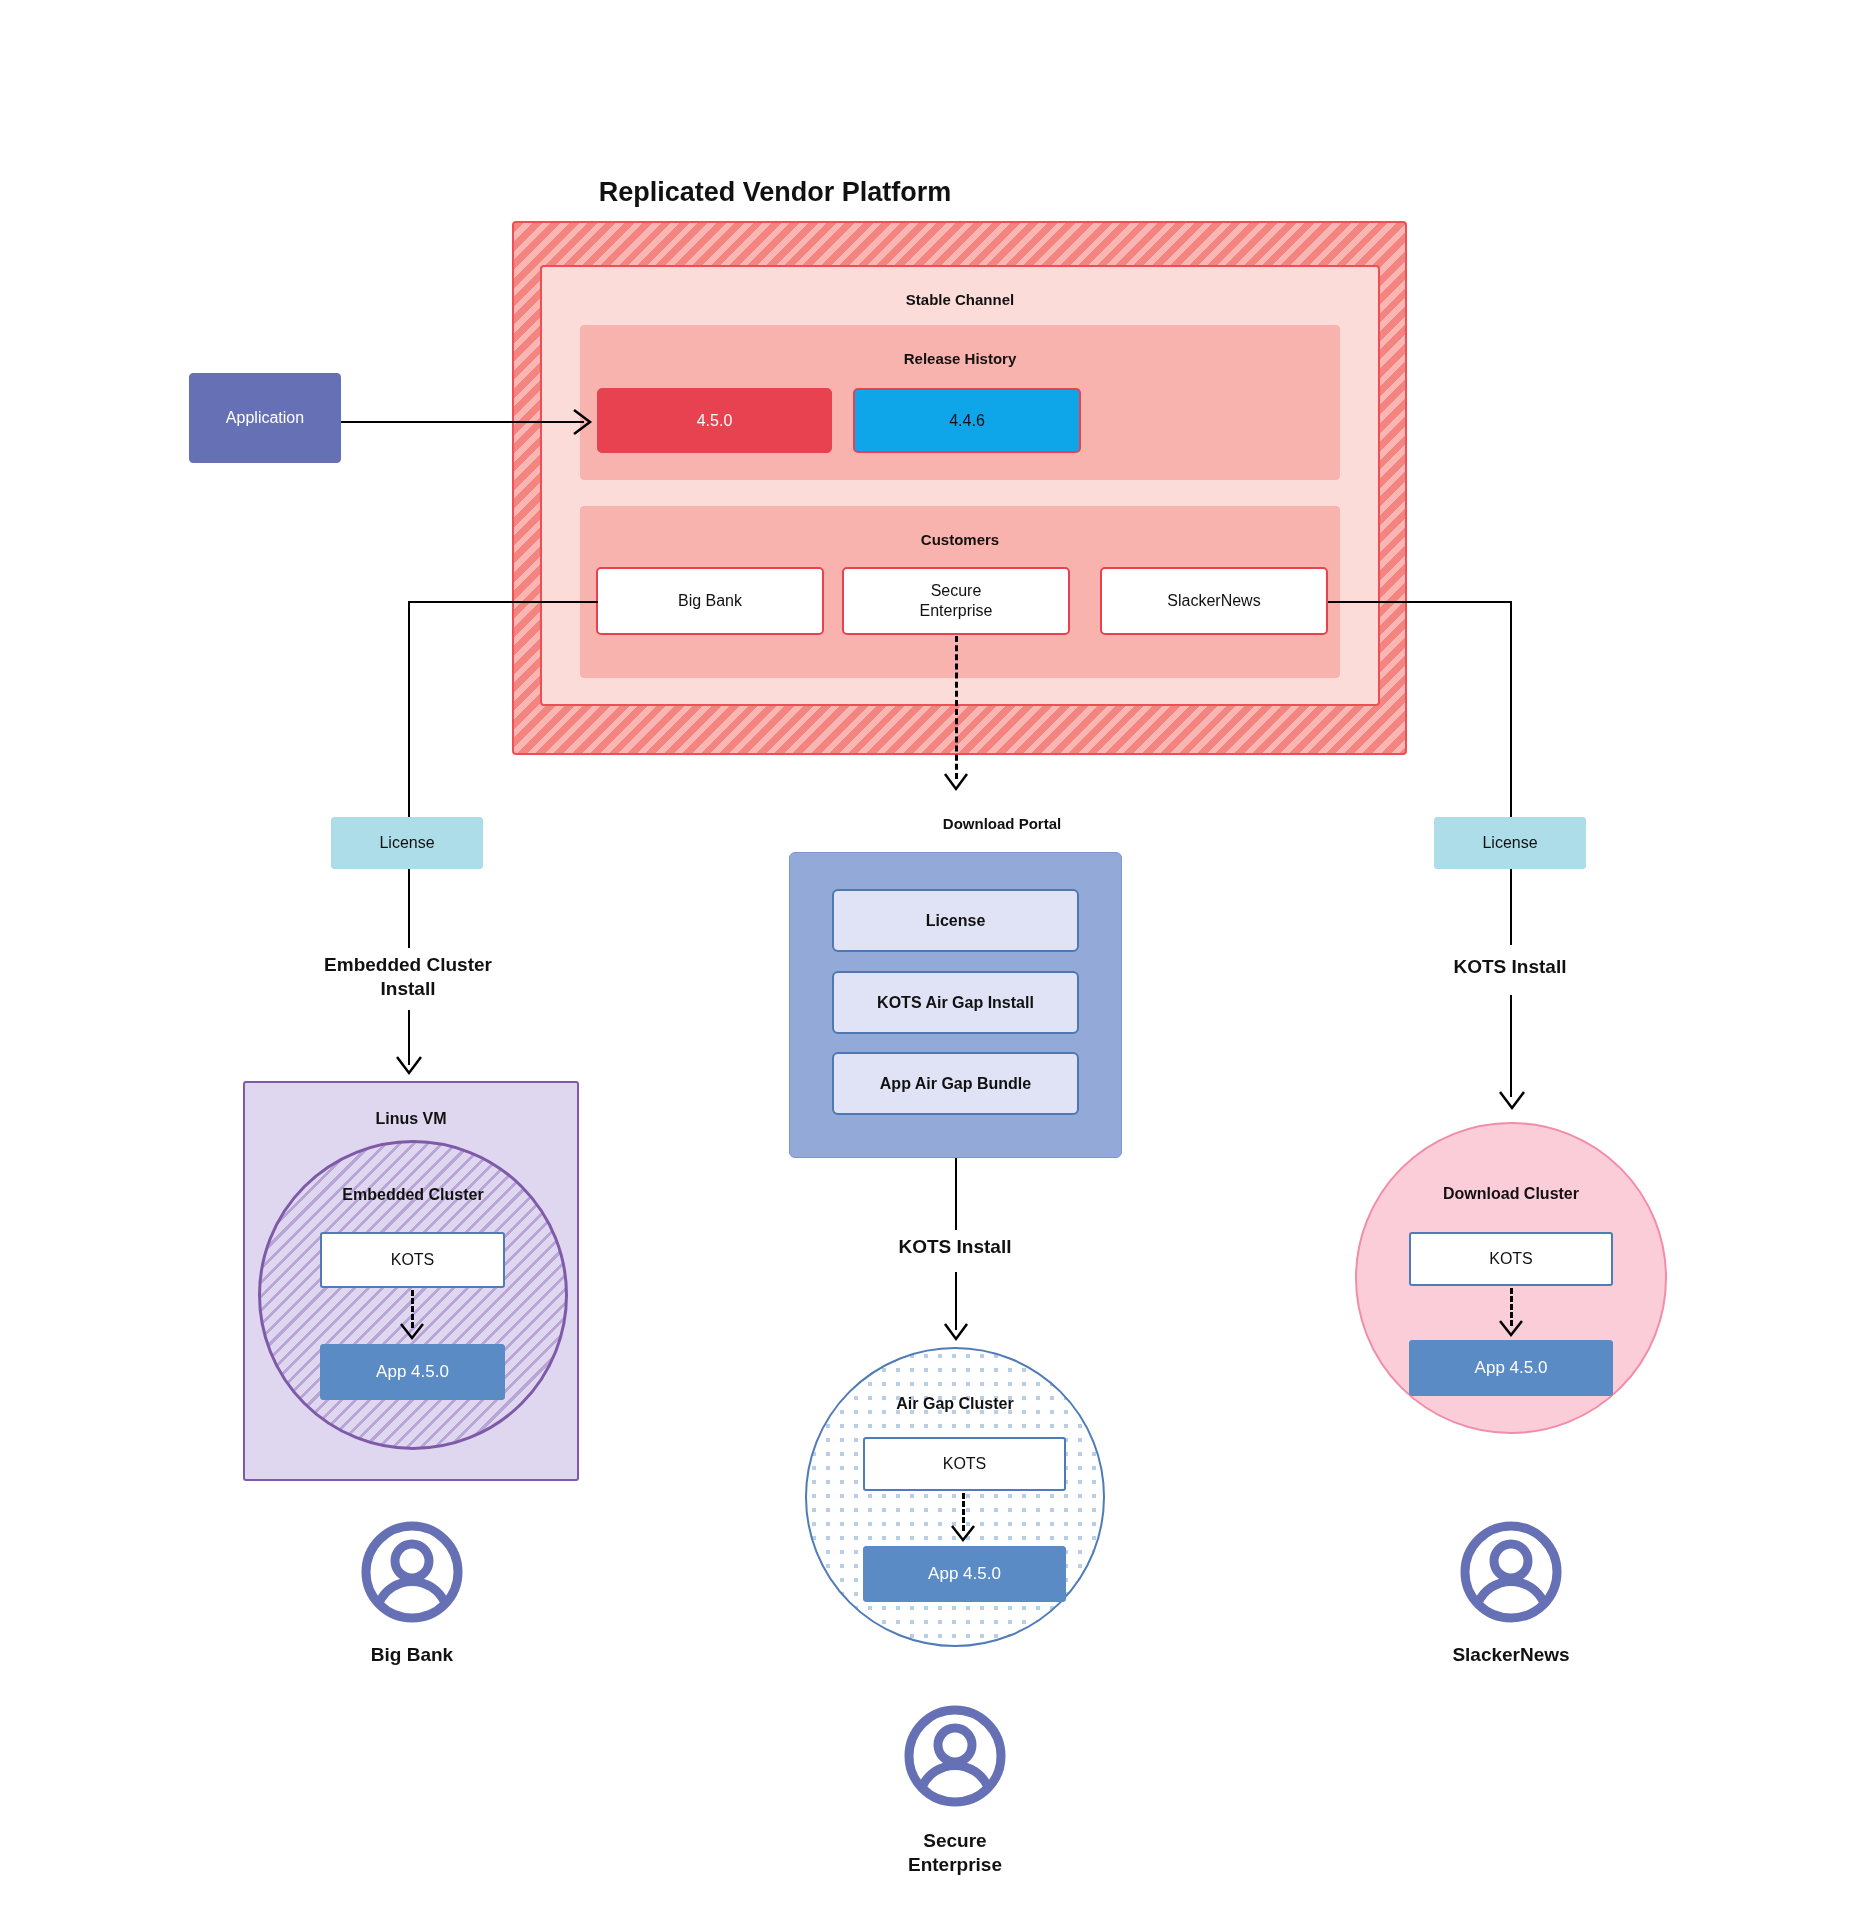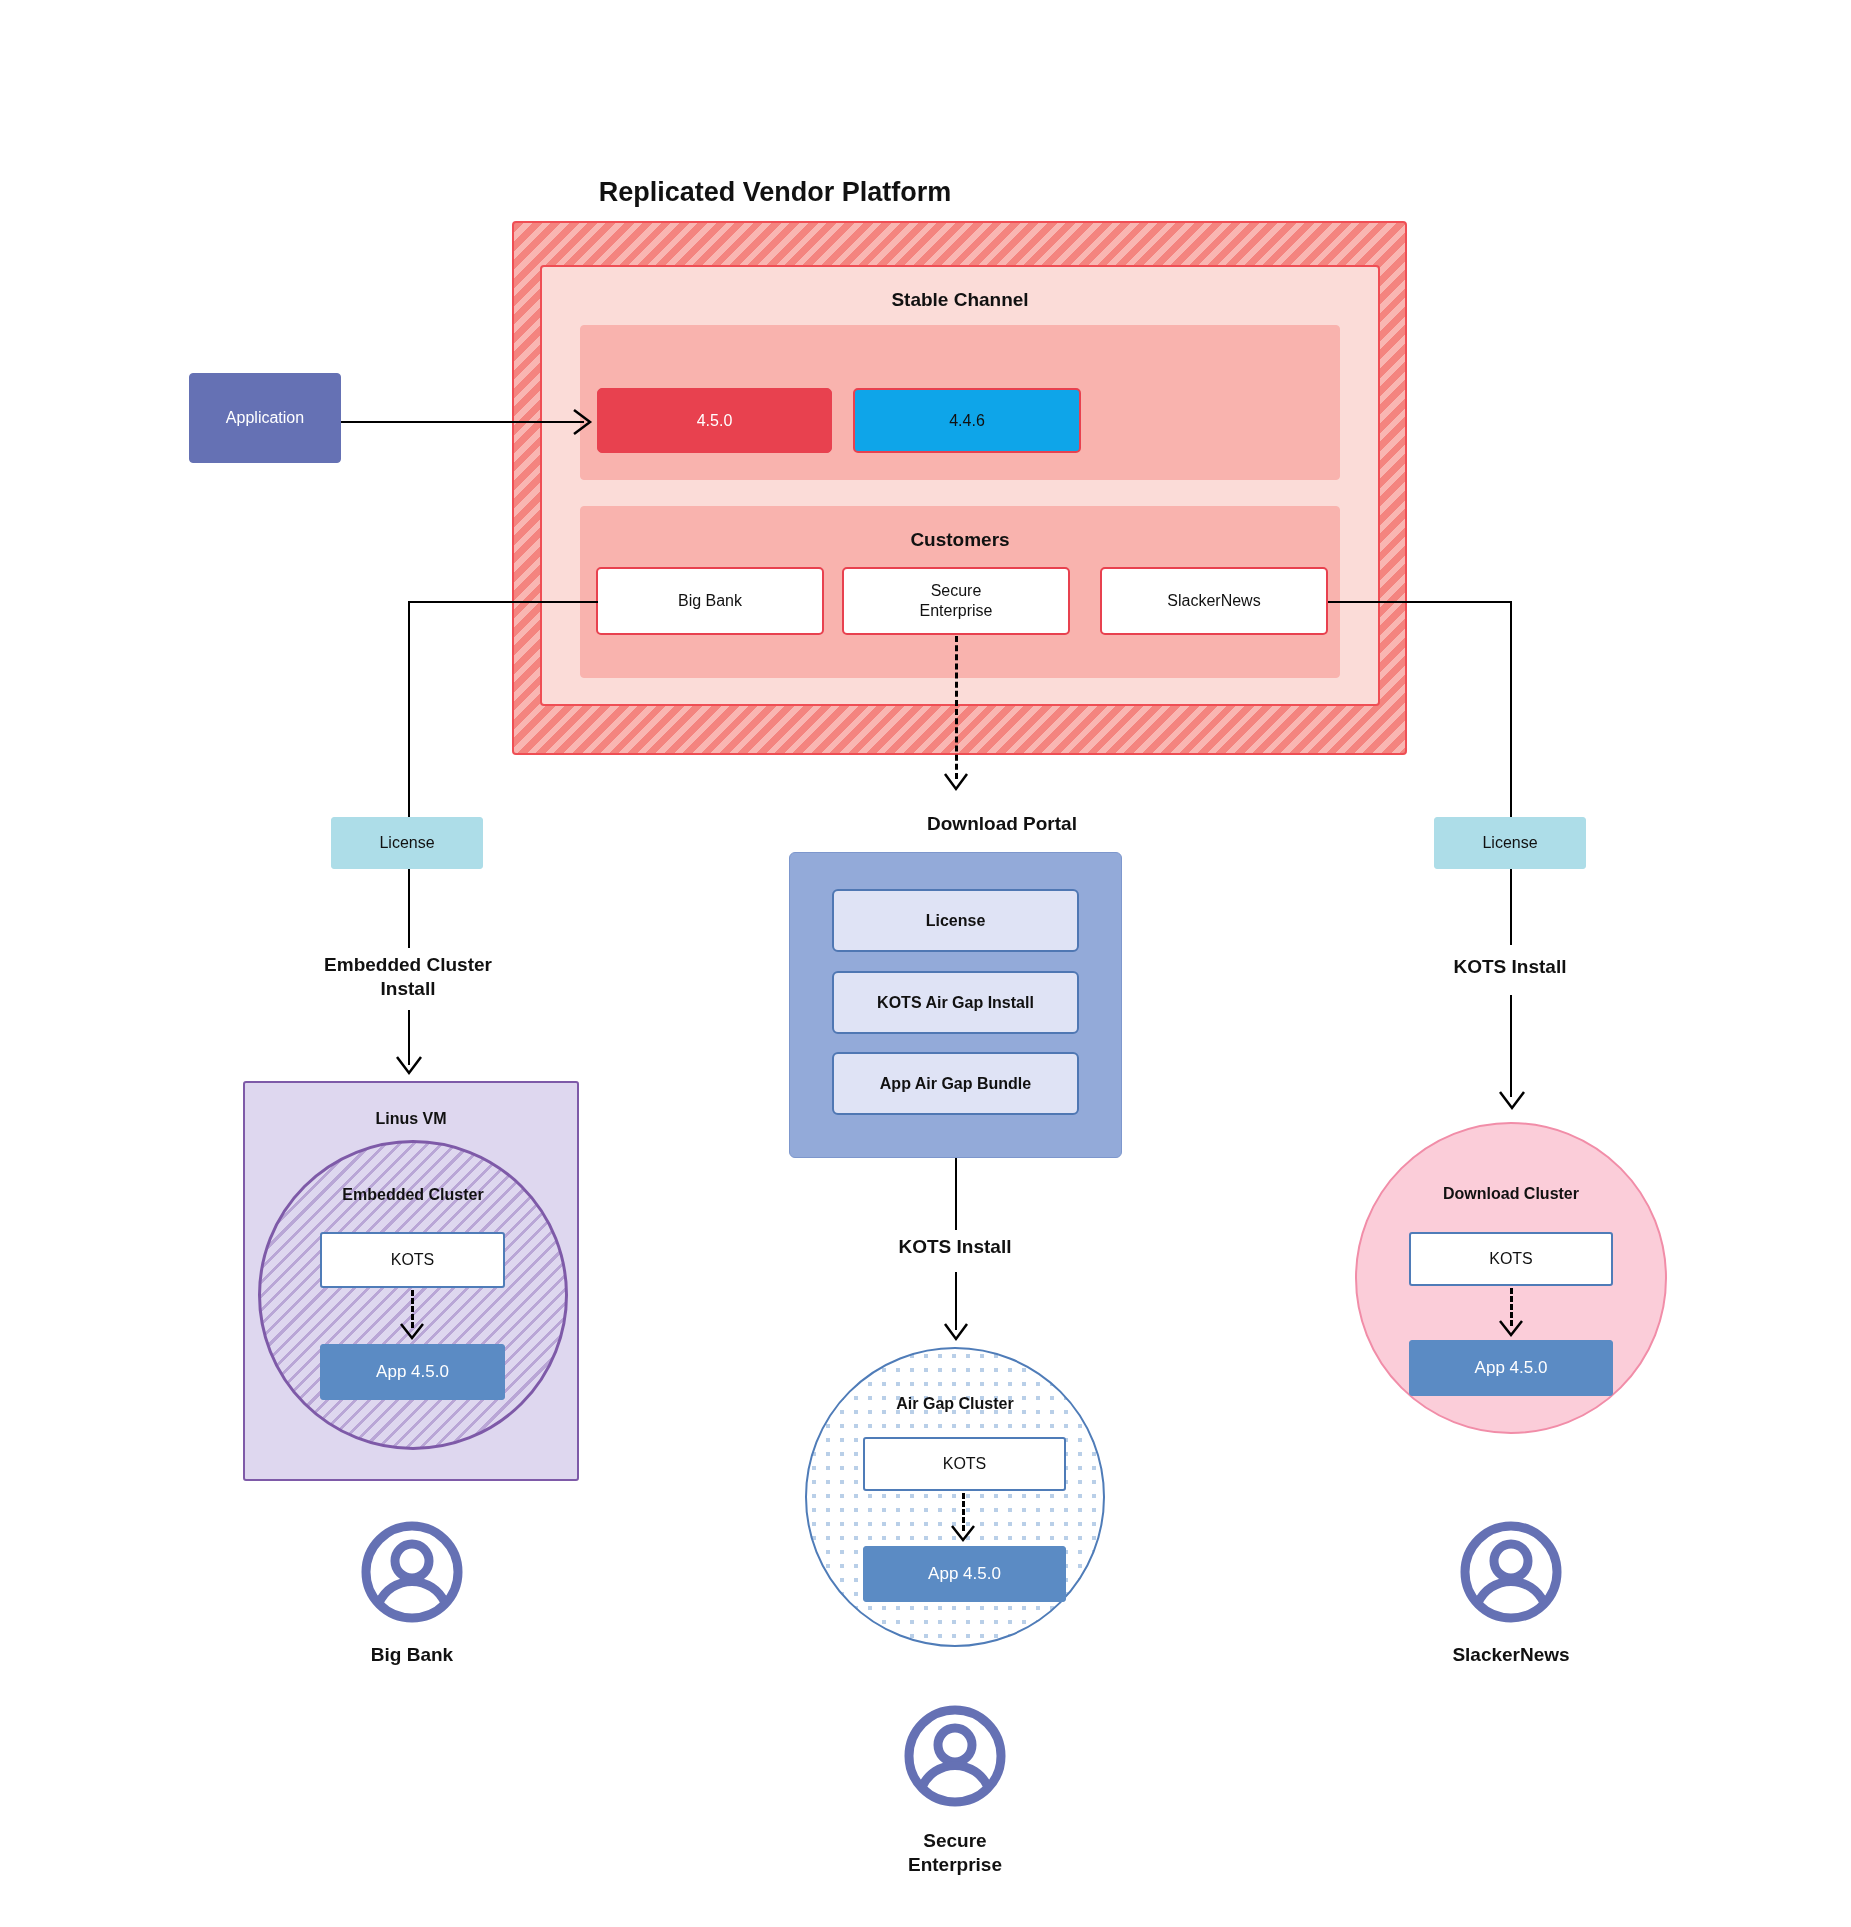--- a/index.html
+++ b/index.html
@@ -4,21 +4,21 @@
 <style>
   html,body{margin:0;padding:0;background:#ffffff;}
   body{font-family:"Liberation Sans","DejaVu Sans",sans-serif;color:#000;}
   #stage{position:relative;width:1851px;height:1927px;background:#fff;overflow:hidden;}
 
   .abs{position:absolute;box-sizing:border-box;}
   .ctr{display:flex;align-items:center;justify-content:center;text-align:center;line-height:1.25;}
 
   
   .title-lg{font-size:27px;font-weight:700;color:#111;}
-  .title-md{font-size:19px;font-weight:700;color:#111;}
+  .title-md{font-size:15px;font-weight:700;color:#111;}
   .lbl-bold{font-size:16px;font-weight:700;color:#111;}
   .lbl-bold-lg{font-size:19px;font-weight:700;color:#111;}
 
   
   #platform{
     background:
       repeating-linear-gradient(135deg,
         #f4847f 0px, #f4847f 7px,
         #f9b6b2 7px, #f9b6b2 13px);
     border:2px solid #ef4e54;
@@ -80,20 +80,21 @@
 <div id="stage">
 
   <div class="abs ctr title-lg" style="left:575px;top:178px;width:400px;height:30px;">Replicated Vendor Platform</div>
 
   <div id="platform" class="abs" style="left:512px;top:221px;width:895px;height:534px;"></div>
 
   <div id="stableChannel" class="abs" style="left:540px;top:265px;width:840px;height:441px;"></div>
   <div class="abs ctr title-md" style="left:540px;top:287px;width:840px;height:26px;">Stable Channel</div>
 
   <div class="abs inner-panel" style="left:580px;top:325px;width:760px;height:155px;"></div>
+  <div class="abs ctr title-md" style="left:580px;top:346px;width:760px;height:26px;">Release History</div>
 
   <div class="abs ctr rel-active" style="left:597px;top:388px;width:235px;height:65px;">4.5.0</div>
   <div class="abs ctr rel-idle" style="left:853px;top:388px;width:228px;height:65px;">4.4.6</div>
 
   <div class="abs inner-panel" style="left:580px;top:506px;width:760px;height:172px;"></div>
   <div class="abs ctr title-md" style="left:580px;top:527px;width:760px;height:26px;">Customers</div>
 
   <div class="abs ctr cust-box" style="left:596px;top:567px;width:228px;height:68px;">Big Bank</div>
   <div class="abs ctr cust-box" style="left:842px;top:567px;width:228px;height:68px;white-space:pre-line;">Secure
 Enterprise</div>

